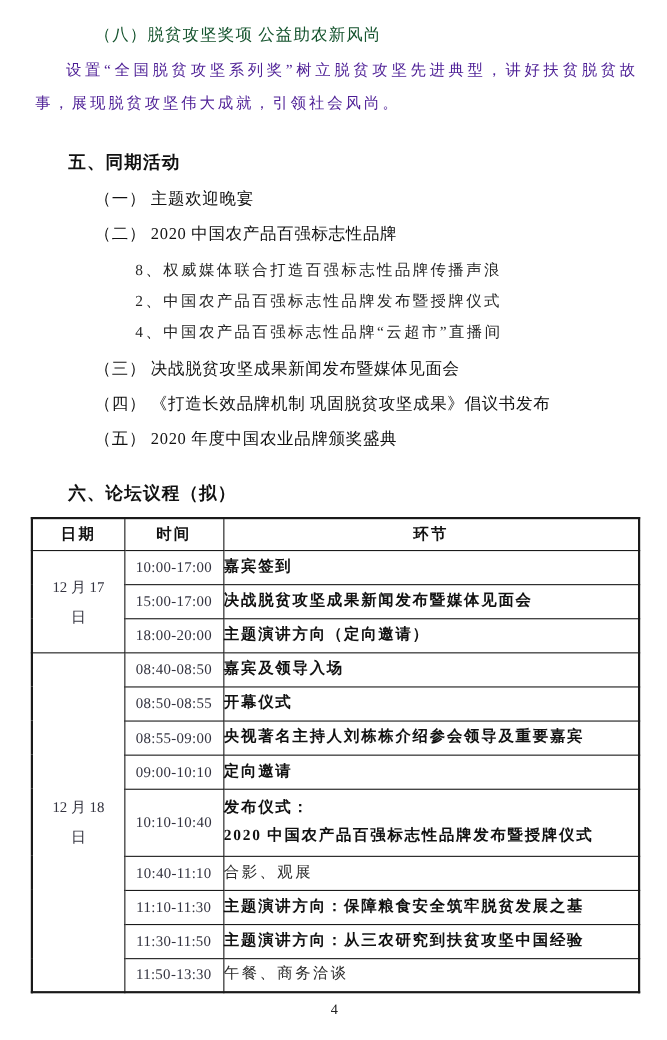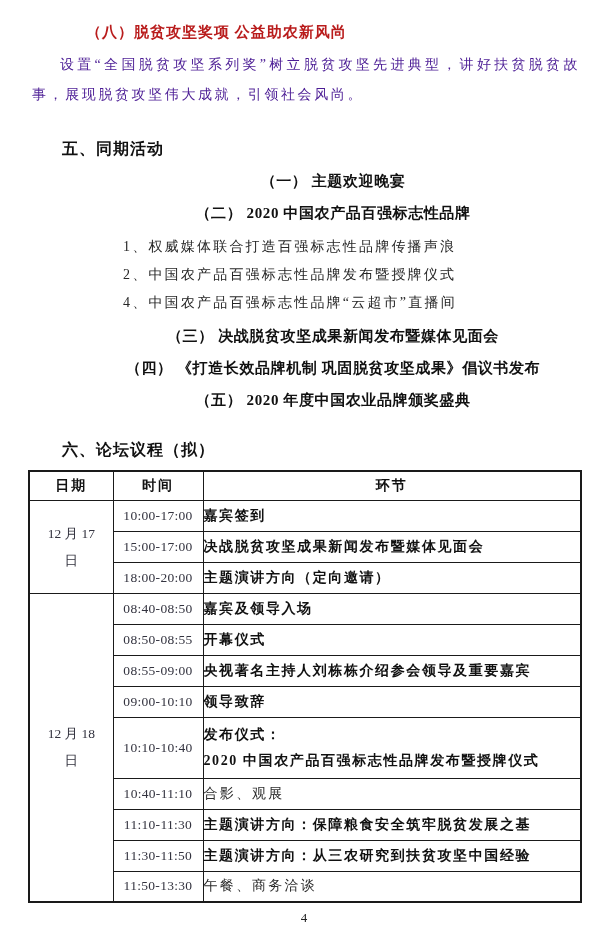--- a/index.html
+++ b/index.html
@@ -10,22 +10,22 @@
     height: 945px;
     margin: 0 auto;
     background: #ffffff;
     font-family: "Liberation Serif", serif;
     color: #1c1c1c;
     padding: 14px 26px 0 28px;
     overflow: hidden;
   }
   .h-sub {
     font-size: 15px;
-    font-weight: bold;
-    color: #b91c1c;
+    font-weight: normal;
+    color: #14532d;
     letter-spacing: 1px;
     margin: 8px 0 0 58px;
     line-height: 20px;
   }
   .body-para {
     font-size: 14px;
     line-height: 30px;
     letter-spacing: 2.6px;
     text-indent: 28px;
     text-align: justify;
@@ -36,26 +36,25 @@
     font-family: "Liberation Sans", sans-serif;
     font-size: 16px;
     font-weight: bold;
     color: #111;
     letter-spacing: 1px;
     margin: 29px 0 0 34px;
     line-height: 20px;
   }
   .list-item {
     font-size: 15px;
-    font-weight: bold;
+    font-weight: normal;
     color: #111;
     letter-spacing: 0.6px;
     margin: 13px 0 0 58px;
     line-height: 19px;
-    text-align: center;
   }
   .sub-item {
     font-size: 14px;
     font-weight: normal;
     color: #262626;
     letter-spacing: 2.2px;
     margin: 10px 0 0 95px;
     line-height: 18px;
   }
   .gap-lg { margin-top: 30px; }
@@ -126,21 +125,21 @@
 
   <div class="h-sub">（八）脱贫攻坚奖项 公益助农新风尚</div>
 
   <p class="body-para">设置“全国脱贫攻坚系列奖”树立脱贫攻坚先进典型，讲好扶贫脱贫故事，展现脱贫攻坚伟大成就，引领社会风尚。</p>
 
   <div class="h-section">五、同期活动</div>
 
   <div class="list-item">（一） 主题欢迎晚宴</div>
   <div class="list-item">（二） 2020 中国农产品百强标志性品牌</div>
 
-  <div class="sub-item gap-md">1、权威媒体联合打造百强标志性品牌传播声浪</div>
+  <div class="sub-item gap-md">8、权威媒体联合打造百强标志性品牌传播声浪</div>
   <div class="sub-item">2、中国农产品百强标志性品牌发布暨授牌仪式</div>
   <div class="sub-item">4、中国农产品百强标志性品牌“云超市”直播间</div>
 
   <div class="list-item gap-md">（三） 决战脱贫攻坚成果新闻发布暨媒体见面会</div>
   <div class="list-item">（四） 《打造长效品牌机制 巩固脱贫攻坚成果》倡议书发布</div>
   <div class="list-item">（五） 2020 年度中国农业品牌颁奖盛典</div>
 
   <div class="h-section gap-lg">六、论坛议程（拟）</div>
 
   <table class="agenda">
@@ -186,21 +185,21 @@
       <tr>
         <td class="time-cell">08:50-08:55</td>
         <td class="event-cell">开幕仪式</td>
       </tr>
       <tr>
         <td class="time-cell">08:55-09:00</td>
         <td class="event-cell">央视著名主持人刘栋栋介绍参会领导及重要嘉宾</td>
       </tr>
       <tr>
         <td class="time-cell">09:00-10:10</td>
-        <td class="event-cell">领导致辞</td>
+        <td class="event-cell">定向邀请</td>
       </tr>
       <tr class="row-double">
         <td class="time-cell">10:10-10:40</td>
         <td class="event-cell">
           <div>发布仪式：</div>
           <div>2020 中国农产品百强标志性品牌发布暨授牌仪式</div>
         </td>
       </tr>
       <tr>
         <td class="time-cell">10:40-11:10</td>

